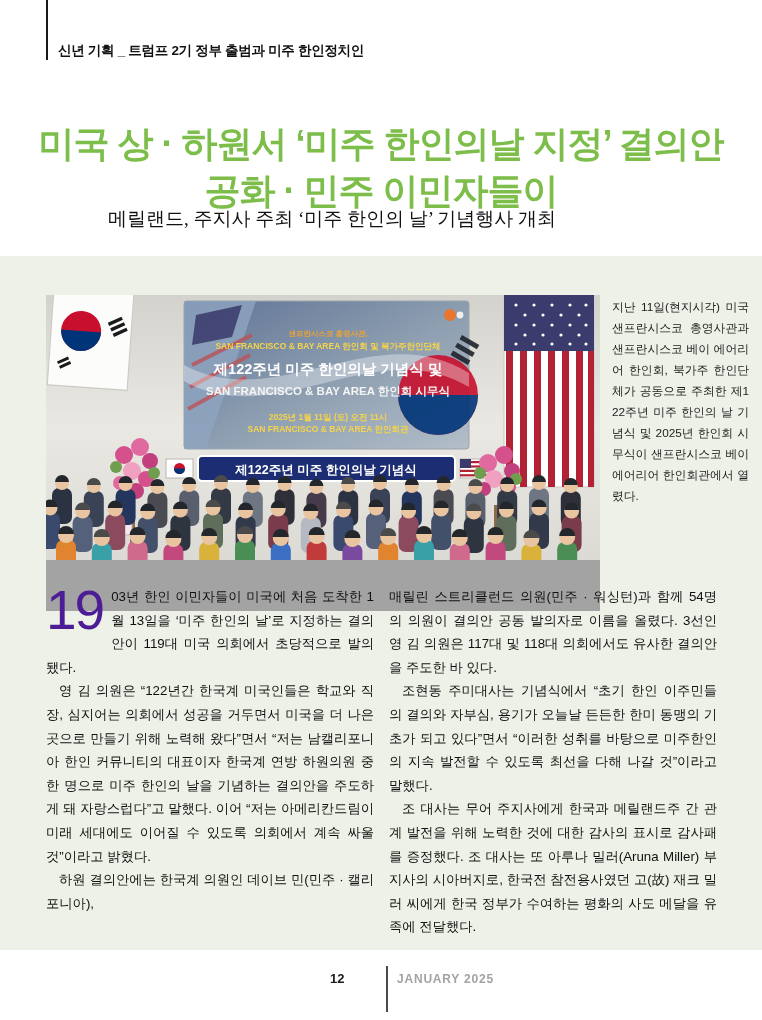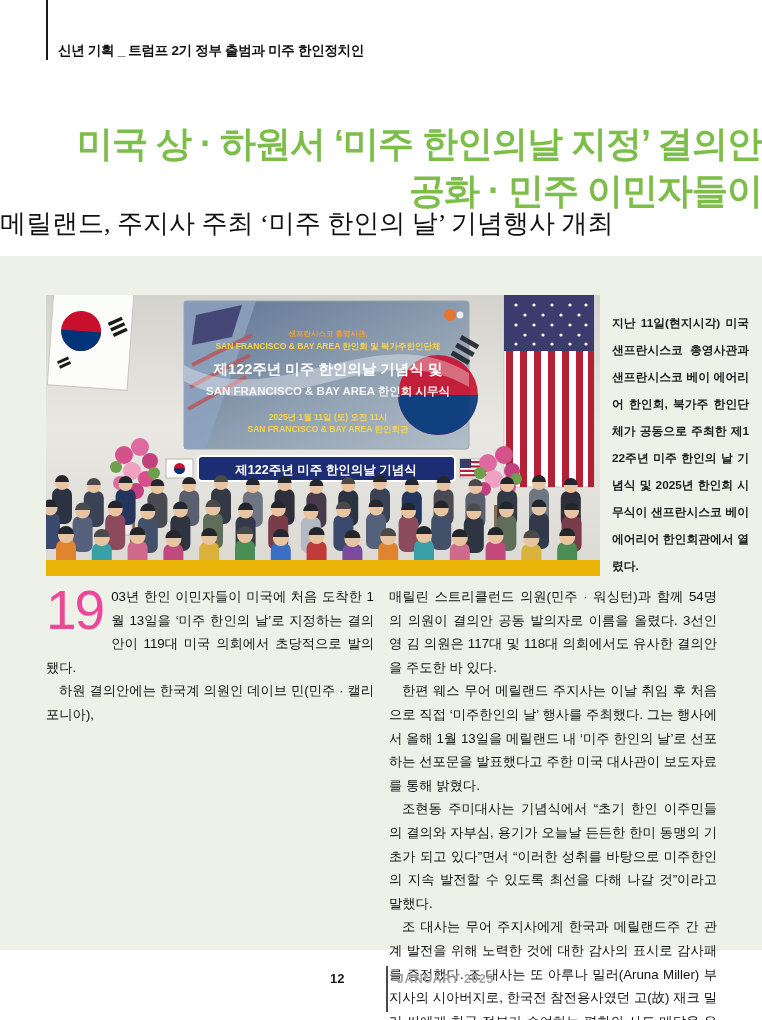--- a/index.html
+++ b/index.html
@@ -5,47 +5,47 @@
   html,body{margin:0;padding:0;background:#fff;}
   .page{position:relative;width:762px;height:1020px;background:#ffffff;overflow:hidden;
         font-family:"Liberation Sans","DejaVu Sans",sans-serif;color:#111;}
 
   
   .kicker-rule{position:absolute;left:46px;top:0;width:2px;height:60px;background:#1a1a1a;}
   .kicker{position:absolute;left:58px;top:42px;font-size:13.5px;font-weight:700;
           letter-spacing:-0.3px;color:#111;}
 
   
-  .title{position:absolute;left:0;top:120px;width:762px;text-align:right;
+  .title{position:absolute;left:0;top:120px;width:762px;text-align:center;
          font-weight:800;font-size:36px;line-height:47px;letter-spacing:-1px;color:#7cbe49;}
-  .subtitle{position:absolute;left:0;top:206px;width:664px;text-align:left;
-            font-family:"Liberation Serif","DejaVu Serif",serif;font-size:26px;color:#111;}
+  .subtitle{position:absolute;left:0;top:206px;width:664px;text-align:center;
+            font-family:"Liberation Serif","DejaVu Serif",serif;font-size:19px;color:#111;}
 
   
   .band{position:absolute;left:0;top:256px;width:762px;height:694px;background:#eef1e8;}
 
   
-  .photo{position:absolute;left:46px;top:295px;width:554px;height:281px;overflow:hidden;
-         background:#eab308;}
+  .photo{position:absolute;left:46px;top:295px;width:554px;height:316px;overflow:hidden;
+         background:#a3a3a3;}
   .photo svg{display:block;}
   .photo text{font-family:"Liberation Sans","DejaVu Sans",sans-serif;}
 
   
-  .caption{position:absolute;left:612px;top:310px;width:137px;font-size:11.8px;line-height:27px;
-           font-weight:700;color:#1c1c1c;text-align:justify;word-break:break-all;}
+  .caption{position:absolute;left:612px;top:297px;width:137px;font-size:11.8px;line-height:21px;
+           font-weight:400;color:#1c1c1c;text-align:justify;word-break:break-all;}
 
   
   .bodycol{position:absolute;top:585px;width:328px;font-size:13.3px;line-height:23.6px;
            text-align:justify;color:#101010;}
   .col-left{left:46px;}
   .col-right{left:389px;}
   .bodycol p{margin:0;}
   .bodycol p.indent{text-indent:13px;}
   .dropcap{float:left;font-size:55px;line-height:45px;padding:3px 8px 0 0;
-           font-weight:500;letter-spacing:-2px;color:#ec4899;}
+           font-weight:500;letter-spacing:-2px;color:#4c1d95;}
 
   
   .footer-num{position:absolute;left:330px;top:971px;width:46px;
               font-size:13px;font-weight:800;color:#1a1a1a;}
   .footer-rule{position:absolute;left:386px;top:966px;width:1.5px;height:46px;background:#4a4a4a;}
   .footer-issue{position:absolute;left:397px;top:972px;font-size:12px;font-weight:700;
                 letter-spacing:0.8px;color:#a3a3a3;}
 </style>
 </head>
 <body>
@@ -464,26 +464,26 @@
             <path d="M 513.1999999999999 241 a 8 8 0 0 1 16 0 z" fill="#23272b"></path>
           </g>
         </g>
     </svg>
   </div>
 
   <div class="caption">지난 11일(현지시각) 미국 샌프란시스코 총영사관과 샌프란시스코 베이 에어리어 한인회, 북가주 한인단체가 공동으로 주최한 제122주년 미주 한인의 날 기념식 및 2025년 한인회 시무식이 샌프란시스코 베이 에어리어 한인회관에서 열렸다.</div>
 
   <div class="bodycol col-left">
     <p><span class="dropcap">19</span><span>03년 한인 이민자들이 미국에 처음 도착한 1월 13일을 ‘미주 한인의 날’로 지정하는 결의안이 119대 미국 의회에서 초당적으로 발의됐다.</span></p>
+    <p class="indent">영 김 의원은 “122년간 한국계 미국인들은 학교와 직장, 심지어는 의회에서 성공을 거두면서 미국을 더 나은 곳으로 만들기 위해 노력해 왔다”면서 “저는 남캘리포니아 한인 커뮤니티의 대표이자 한국계 연방 하원의원 중 한 명으로 미주 한인의 날을 기념하는 결의안을 주도하게 돼 자랑스럽다”고 말했다. 이어 “저는 아메리칸드림이 미래 세대에도 이어질 수 있도록 의회에서 계속 싸울 것”이라고 밝혔다.</p>
     <p class="indent">하원 결의안에는 한국계 의원인 데이브 민(민주 · 캘리포니아),</p>
   </div>
 
   <div class="bodycol col-right">
     <p>매릴린 스트리클런드 의원(민주 · 워싱턴)과 함께 54명의 의원이 결의안 공동 발의자로 이름을 올렸다. 3선인 영 김 의원은 117대 및 118대 의회에서도 유사한 결의안을 주도한 바 있다.</p>
-    <p class="indent">한편 웨스 무어 메릴랜드 주지사는 이날 취임 후 처음으로 직접 ‘미주한인의 날’ 행사를 주최했다. 그는 행사에서 올해 1월 13일을 메릴랜드 내 ‘미주 한인의 날’로 선포하는 선포문을 발표했다고 주한 미국 대사관이 보도자료를 통해 밝혔다.</p>
     <p class="indent">조현동 주미대사는 기념식에서 “초기 한인 이주민들의 결의와 자부심, 용기가 오늘날 든든한 한미 동맹의 기초가 되고 있다”면서 “이러한 성취를 바탕으로 미주한인의 지속 발전할 수 있도록 최선을 다해 나갈 것”이라고 말했다.</p>
     <p class="indent"><span>조 대사는 무어 주지사에게 한국과 메릴랜드주 간 관계 발전을 위해 노력한 것에 대한 감사의 표시로 감사패를 증정했다. 조 대사는 또 아루나 밀러(Aruna Miller) 부지사의 시아버지로, 한국전 참전용사였던 고(故) 재크 밀러 씨에게 한국 정부가 수여하는 평화의 사도 메달을 유족에 전달했다.</span></p>
   </div>
 
   <div class="footer-num">12</div>
   <div class="footer-rule"></div>
   <div class="footer-issue">JANUARY 2025</div>
 
 </div>
 

